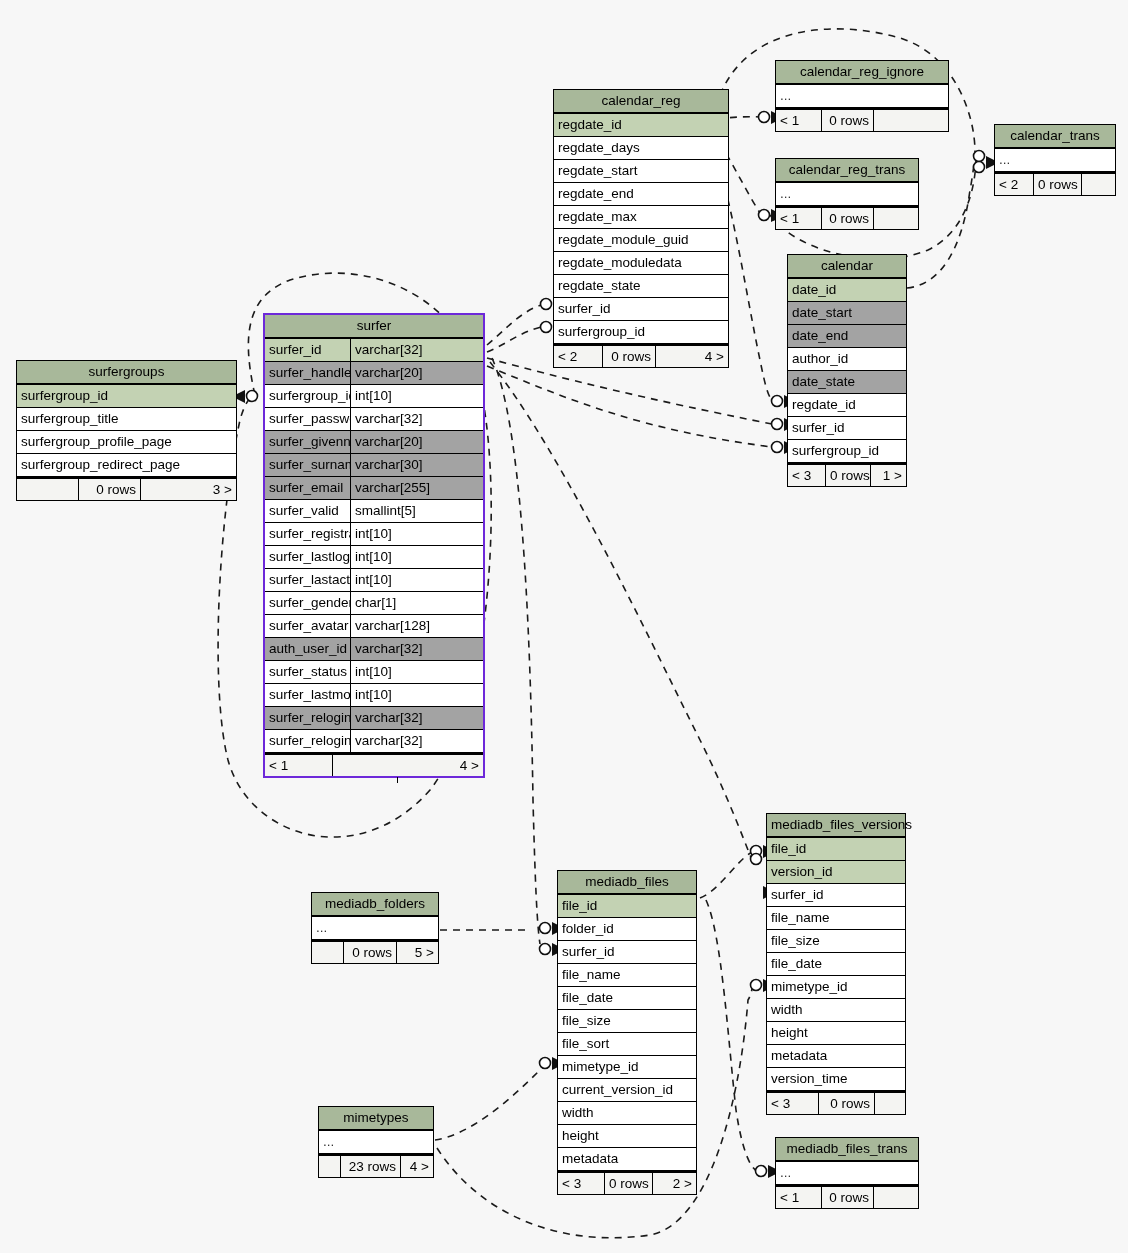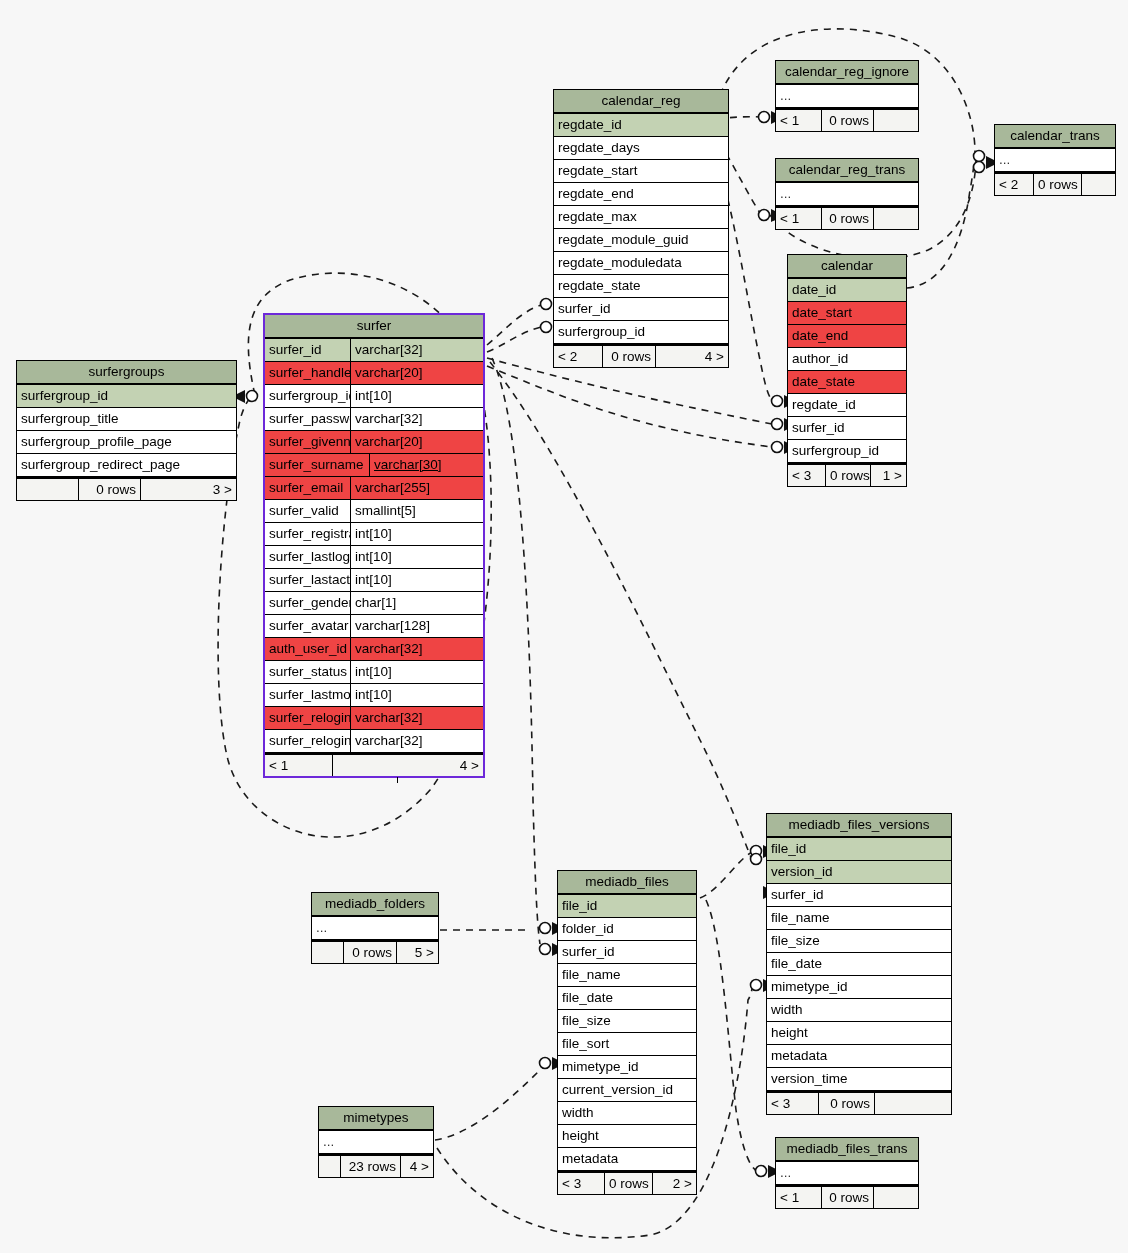--- a/index.html
+++ b/index.html
@@ -47,21 +47,21 @@
     box-sizing:border-box;
   }
   .row .ty{
     flex:0 0 auto;
     padding:3px 4px 3px 4px;
     border-left:1px solid #000;
     white-space:nowrap;
     box-sizing:border-box;
   }
   .row.pk{background:#c3d2b3;}
-  .row.hi{background:#ef4444;}
+  .row.hi{background:#a3a3a3;}
   .row.plain{background:#ffffff;}
   .row.ell{color:#333;}
   .foot{
     display:flex;
     background:#f4f4f2;
     border-top:2px solid #000;
     box-sizing:border-box;
     height:23px;
     line-height:16px;
   }
@@ -198,21 +198,21 @@
         <div class="row plain">
           <div class="nm">surfer_password</div>
           <div class="ty" style="width: 133px;">varchar[32]</div>
         </div>
         <div class="row hi">
           <div class="nm">surfer_givenname</div>
           <div class="ty" style="width: 133px;">varchar[20]</div>
         </div>
         <div class="row hi">
           <div class="nm">surfer_surname</div>
-          <div class="ty" style="width: 114px; text-decoration: underline;">varchar[30]</div>
+          <div class="ty" style="width: 133px;">varchar[30]</div>
         </div>
         <div class="row hi">
           <div class="nm">surfer_email</div>
           <div class="ty" style="width: 133px;">varchar[255]</div>
         </div>
         <div class="row plain">
           <div class="nm">surfer_valid</div>
           <div class="ty" style="width: 133px;">smallint[5]</div>
         </div>
         <div class="row plain">
@@ -292,21 +292,21 @@
         </div>
         <div class="row plain">
           <div class="nm">surfergroup_id</div>
         </div>
         <div class="foot">
           <div class="fa" style="width: 49px; flex: 0 0 auto;">&lt; 2</div>
           <div class="fb" style="width: 53px; flex: 0 0 auto;">0 rows</div>
           <div class="fc" style="width: auto; flex: 1 1 auto;">4 &gt;</div>
         </div>
       </div>
-      <div class="tbl" style="left: 775px; top: 60px; width: 144px;">
+      <div class="tbl" style="left: 775px; top: 60px; width: 174px;">
         <div class="thead">calendar_reg_ignore</div>
         <div class="row ell">
           <div class="nm">...</div>
         </div>
         <div class="foot">
           <div class="fa" style="width: 46px; flex: 0 0 auto;">&lt; 1</div>
           <div class="fb" style="width: 52px; flex: 0 0 auto;">0 rows</div>
           <div class="fc" style="width: auto; flex: 1 1 auto;"></div>
         </div>
       </div>
@@ -412,21 +412,21 @@
         </div>
         <div class="row plain">
           <div class="nm">metadata</div>
         </div>
         <div class="foot">
           <div class="fa" style="width: 47px; flex: 0 0 auto;">&lt; 3</div>
           <div class="fb" style="width: 48px; flex: 0 0 auto;">0 rows</div>
           <div class="fc" style="width: auto; flex: 1 1 auto;">2 &gt;</div>
         </div>
       </div>
-      <div class="tbl" style="left: 766px; top: 813px; width: 186px;">
+      <div class="tbl" style="left: 766px; top: 813px; width: 140px;">
         <div class="thead">mediadb_files_versions</div>
         <div class="row pk">
           <div class="nm">file_id</div>
         </div>
         <div class="row pk">
           <div class="nm">version_id</div>
         </div>
         <div class="row plain">
           <div class="nm">surfer_id</div>
         </div>

